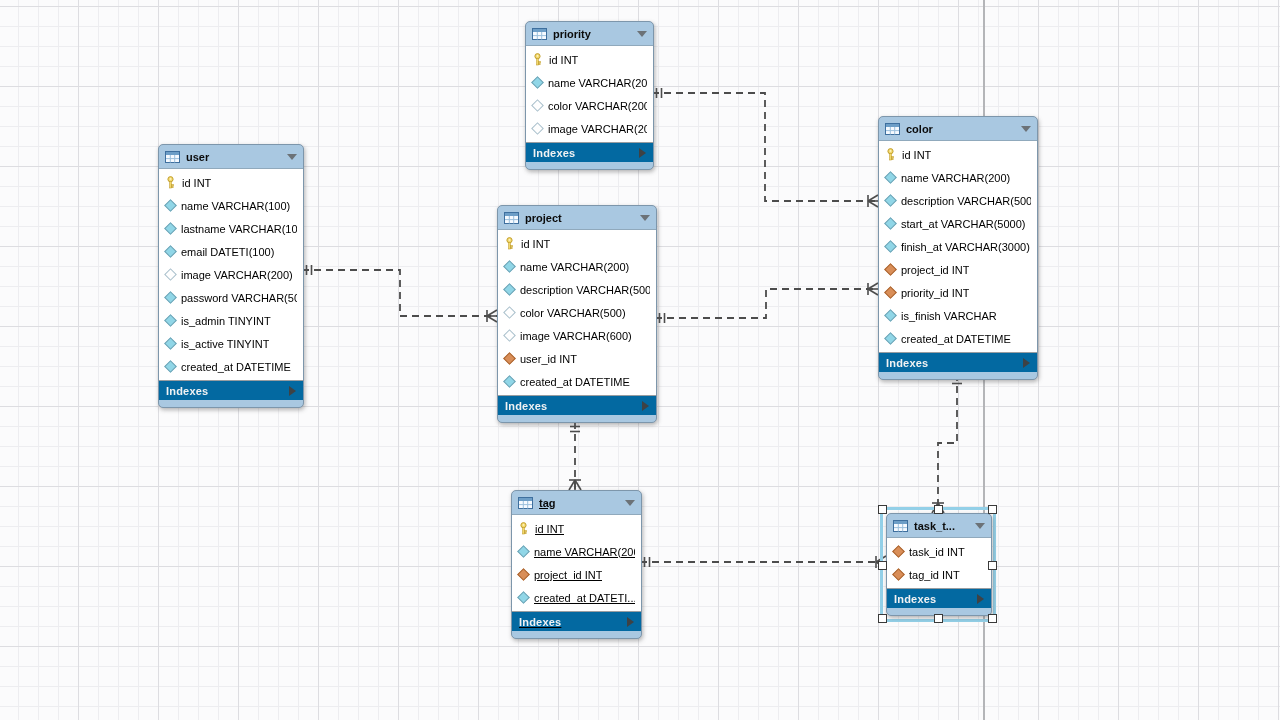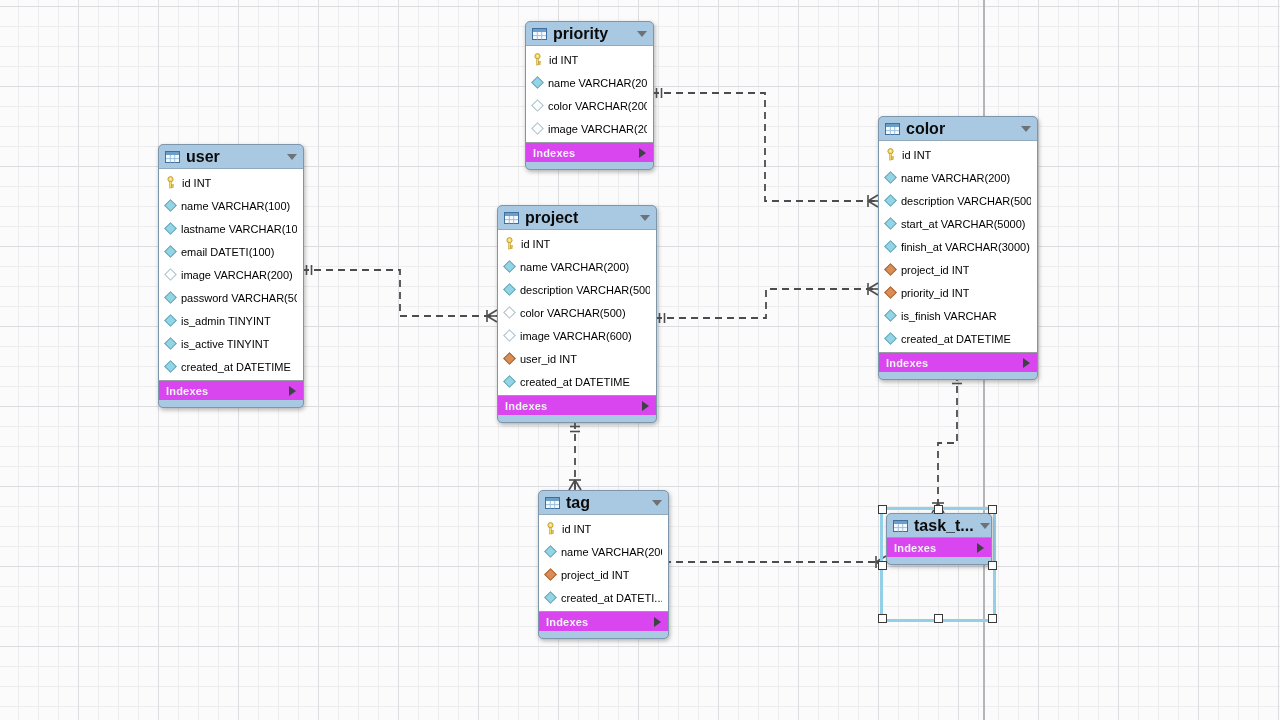--- a/index.html
+++ b/index.html
@@ -16,34 +16,34 @@
     background-position:-2px 6px;
   }
   .page-divider{position:absolute;top:0;width:2px;height:720px;background:#b4b5b8;z-index:0;}
   .links{position:absolute;left:0;top:0;z-index:1;}
   .table{
     position:absolute;z-index:2;background:#a9c8e1;
     border:1px solid #7d96ab;border-radius:5px;
     padding-bottom:7px;box-shadow:1px 2px 4px rgba(90,90,90,.45);
   }
   .thead{height:23px;display:flex;align-items:center;gap:6px;padding:0 6px;
-    font-size:16px;font-weight:bold;color:#0b0b0b;}
+    font-size:11px;font-weight:bold;color:#0b0b0b;}
   .tbl-icon{flex:none;display:inline-flex;}
   .arrow-down{margin-left:auto;width:0;height:0;flex:none;
     border-left:5px solid transparent;border-right:5px solid transparent;border-top:6px solid #6c7277;}
   .tbody{background:#fff;padding:2px 0;border-top:1px solid #90a9bc;}
   .row{height:23px;display:flex;align-items:center;gap:6px;padding:0 6px;
     font-size:11px;color:#000;white-space:nowrap;overflow:hidden;}
   .row .lbl{overflow:hidden;text-overflow:clip;}
   .diamond{width:7px;height:7px;flex:none;transform:rotate(45deg);border:1px solid;margin-left:1px;}
   .diamond.filled{background:#90d6e7;border-color:#6fa2b4;}
   .diamond.hollow{background:#fefefe;border-color:#a8bfcb;}
   .diamond.fk{background:#d98e58;border-color:#a96430;}
   .keyicon{flex:none;display:inline-flex;}
-  .indexes{height:19px;background:#d946ef;border-top:1px solid #989da1;
+  .indexes{height:19px;background:#0369a1;border-top:1px solid #989da1;
     display:flex;align-items:center;padding:0 7px;
     font-size:11px;font-weight:bold;color:#f1f2f3;letter-spacing:.2px;}
   .arrow-right{margin-left:auto;width:0;height:0;
     border-top:5px solid transparent;border-bottom:5px solid transparent;border-left:7px solid #3e4245;}
   .sel-ring{position:absolute;z-index:1;border:3px solid #93d0e8;border-radius:7px;}
   .handle{position:absolute;z-index:4;width:7px;height:7px;background:#fff;border:1px solid #3a3a3a;}
 </style>
 </head>
 <body>
 
@@ -331,21 +331,21 @@
         <div class="row">
           <span class="diamond filled"></span>
           <span class="lbl">created_at DATETIME</span>
         </div>
       </div>
       <div class="indexes">
         <span>Indexes</span>
         <span class="arrow-right"></span>
       </div>
     </div>
-    <div class="table" style="left: 538px; top: 490px; width: 129px;">
+    <div class="table" style="left: 511px; top: 490px; width: 129px; text-decoration: underline;">
       <div class="thead">
         <span class="tbl-icon">
           <svg width="15" height="12">
             <rect x="0.5" y="0.5" width="14" height="11" fill="#f6faff" stroke="#3e6f9e"></rect>
             <rect x="1" y="1" width="13" height="3" fill="#6d9ec7"></rect>
             <line x1="5.3" y1="4" x2="5.3" y2="11.5" stroke="#9cc0dd"></line>
             <line x1="9.7" y1="4" x2="9.7" y2="11.5" stroke="#9cc0dd"></line>
             <line x1="1" y1="7.6" x2="14" y2="7.6" stroke="#9cc0dd"></line>
           </svg>
         </span>
@@ -389,20 +389,30 @@
           <svg width="15" height="12">
             <rect x="0.5" y="0.5" width="14" height="11" fill="#f6faff" stroke="#3e6f9e"></rect>
             <rect x="1" y="1" width="13" height="3" fill="#6d9ec7"></rect>
             <line x1="5.3" y1="4" x2="5.3" y2="11.5" stroke="#9cc0dd"></line>
             <line x1="9.7" y1="4" x2="9.7" y2="11.5" stroke="#9cc0dd"></line>
             <line x1="1" y1="7.6" x2="14" y2="7.6" stroke="#9cc0dd"></line>
           </svg>
         </span>
         <span>task_t...</span>
         <span class="arrow-down"></span>
+      </div>
+      <div class="tbody">
+        <div class="row">
+          <span class="diamond fk"></span>
+          <span class="lbl">task_id INT</span>
+        </div>
+        <div class="row">
+          <span class="diamond fk"></span>
+          <span class="lbl">tag_id INT</span>
+        </div>
       </div>
       <div class="indexes">
         <span>Indexes</span>
         <span class="arrow-right"></span>
       </div>
     </div>
     <div class="sel-ring" style="left: 880px; top: 507px; width: 110px; height: 109px;"></div>
     <div class="handle" style="left: 878px; top: 505px;"></div>
     <div class="handle" style="left: 934px; top: 505px;"></div>
     <div class="handle" style="left: 988px; top: 505px;"></div>

